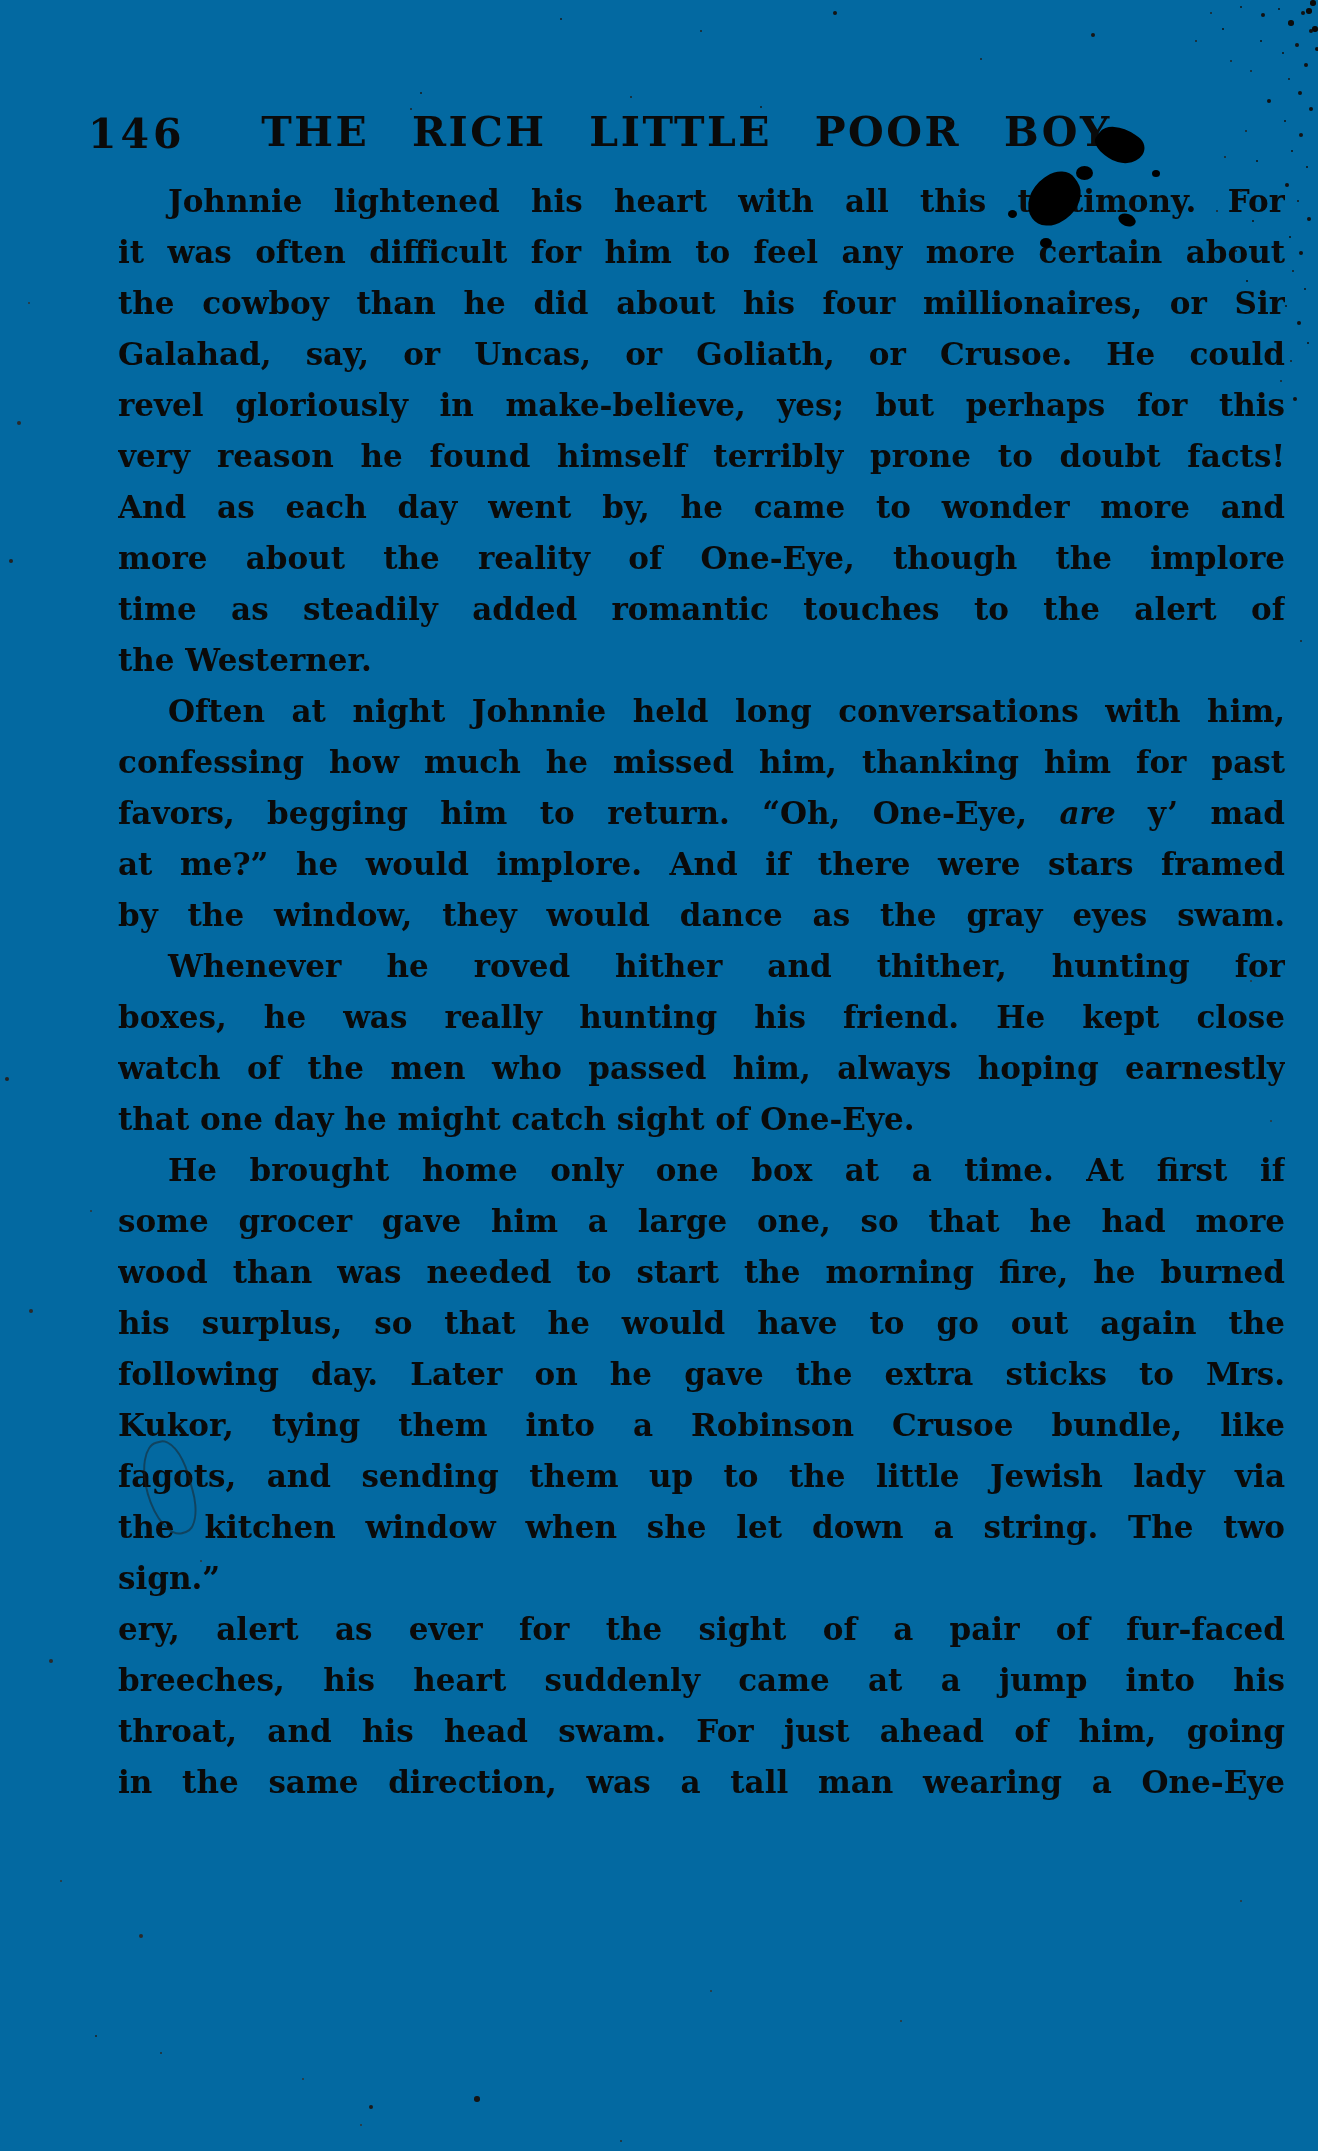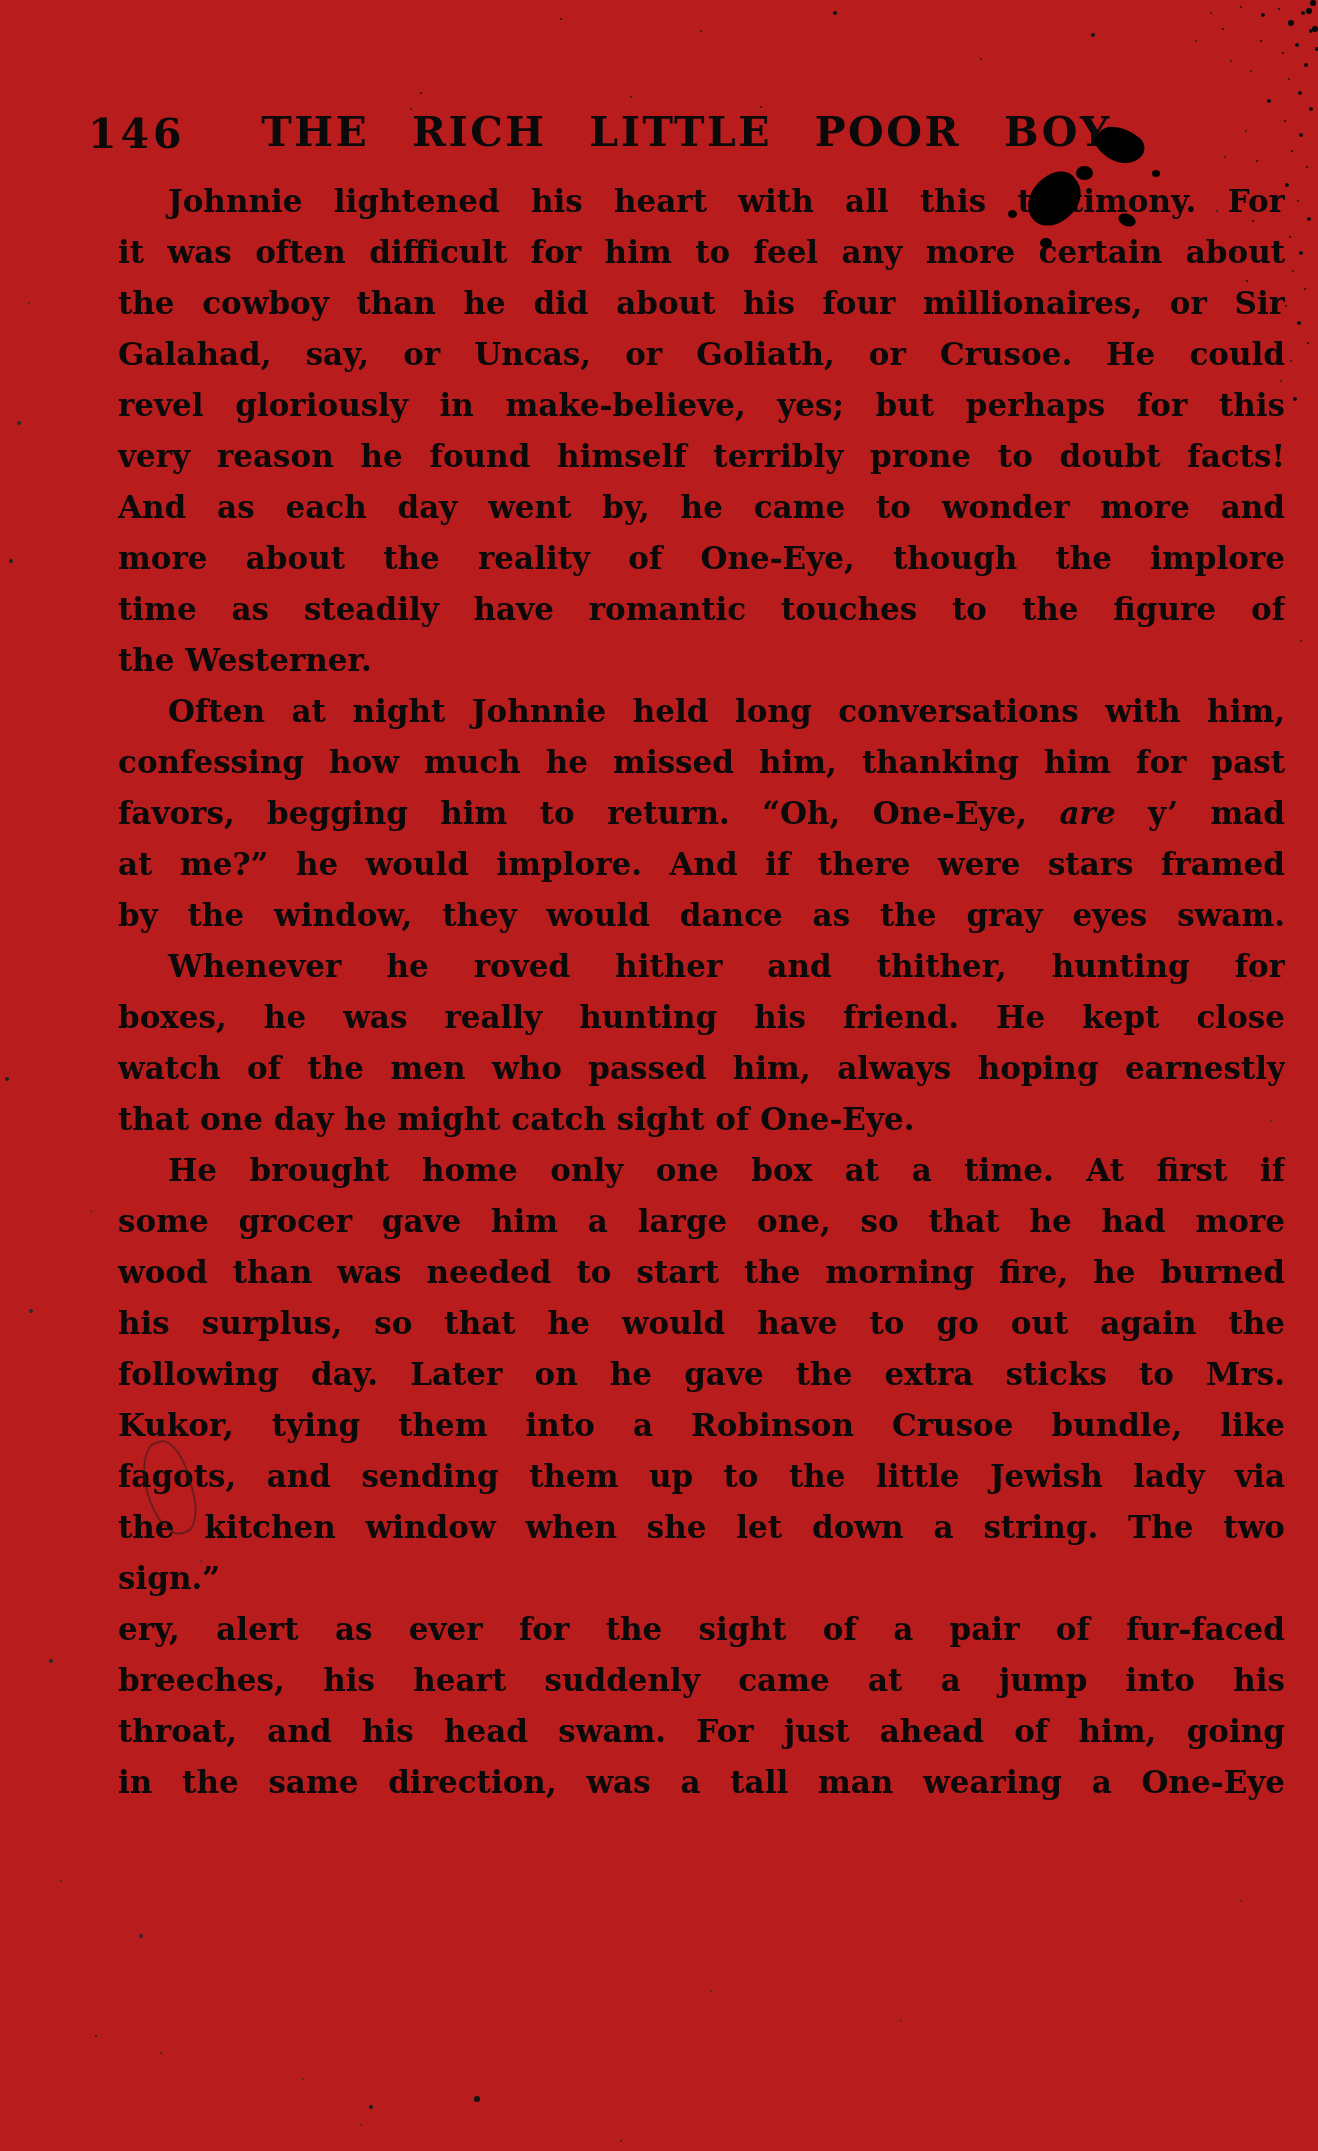--- a/index.html
+++ b/index.html
@@ -1,20 +1,20 @@
 <!DOCTYPE html>
 <html><head>
 <meta charset="utf-8">
 <style>
   html,body{margin:0;padding:0;background:#e8e8e4;}
   .page{
     position:relative;
     width:1318px;height:2151px;
     margin:0 auto;
-    background:#b91c1c;
+    background:#0369a1;
     overflow:hidden;
     font-family:"DejaVu Serif","Liberation Serif",serif;
     color:#0a0a0a;
   }
   
   .hdr{position:absolute;left:88px;top:108px;width:1197px;height:52px;}
   .pgnum{position:absolute;left:0;top:2px;font-size:41px;font-weight:700;letter-spacing:4px;}
   .title{text-align:center;font-size:41px;font-weight:700;letter-spacing:2.5px;word-spacing:26px;}
   
   .bodytext{position:absolute;left:118px;top:176px;width:1167px;}
@@ -88,21 +88,21 @@
 
     <div class="para">
       <div class="line indent">Johnnie lightened his heart with all this testimony. For</div>
       <div class="line">it was often difficult for him to feel any more certain about</div>
       <div class="line">the cowboy than he did about his four millionaires, or Sir</div>
       <div class="line">Galahad, say, or Uncas, or Goliath, or Crusoe. He could</div>
       <div class="line">revel gloriously in make-believe, yes; but perhaps for this</div>
       <div class="line">very reason he found himself terribly prone to doubt facts!</div>
       <div class="line">And as each day went by, he came to wonder more and</div>
       <div class="line">more about the reality of One-Eye, though the implore</div>
-      <div class="line">time as steadily have romantic touches to the figure of</div>
+      <div class="line">time as steadily added romantic touches to the alert of</div>
       <div class="line last">the Westerner.</div>
     </div>
 
     <div class="para">
       <div class="line indent">Often at night Johnnie held long conversations with him,</div>
       <div class="line">confessing how much he missed him, thanking him for past</div>
       <div class="line"><span>favors, begging him to return. “Oh, One-Eye, </span><span class="it">are</span><span> y’ mad</span></div>
       <div class="line">at me?” he would implore. And if there were stars framed</div>
       <div class="line">by the window, they would dance as the gray eyes swam.</div>
     </div>

